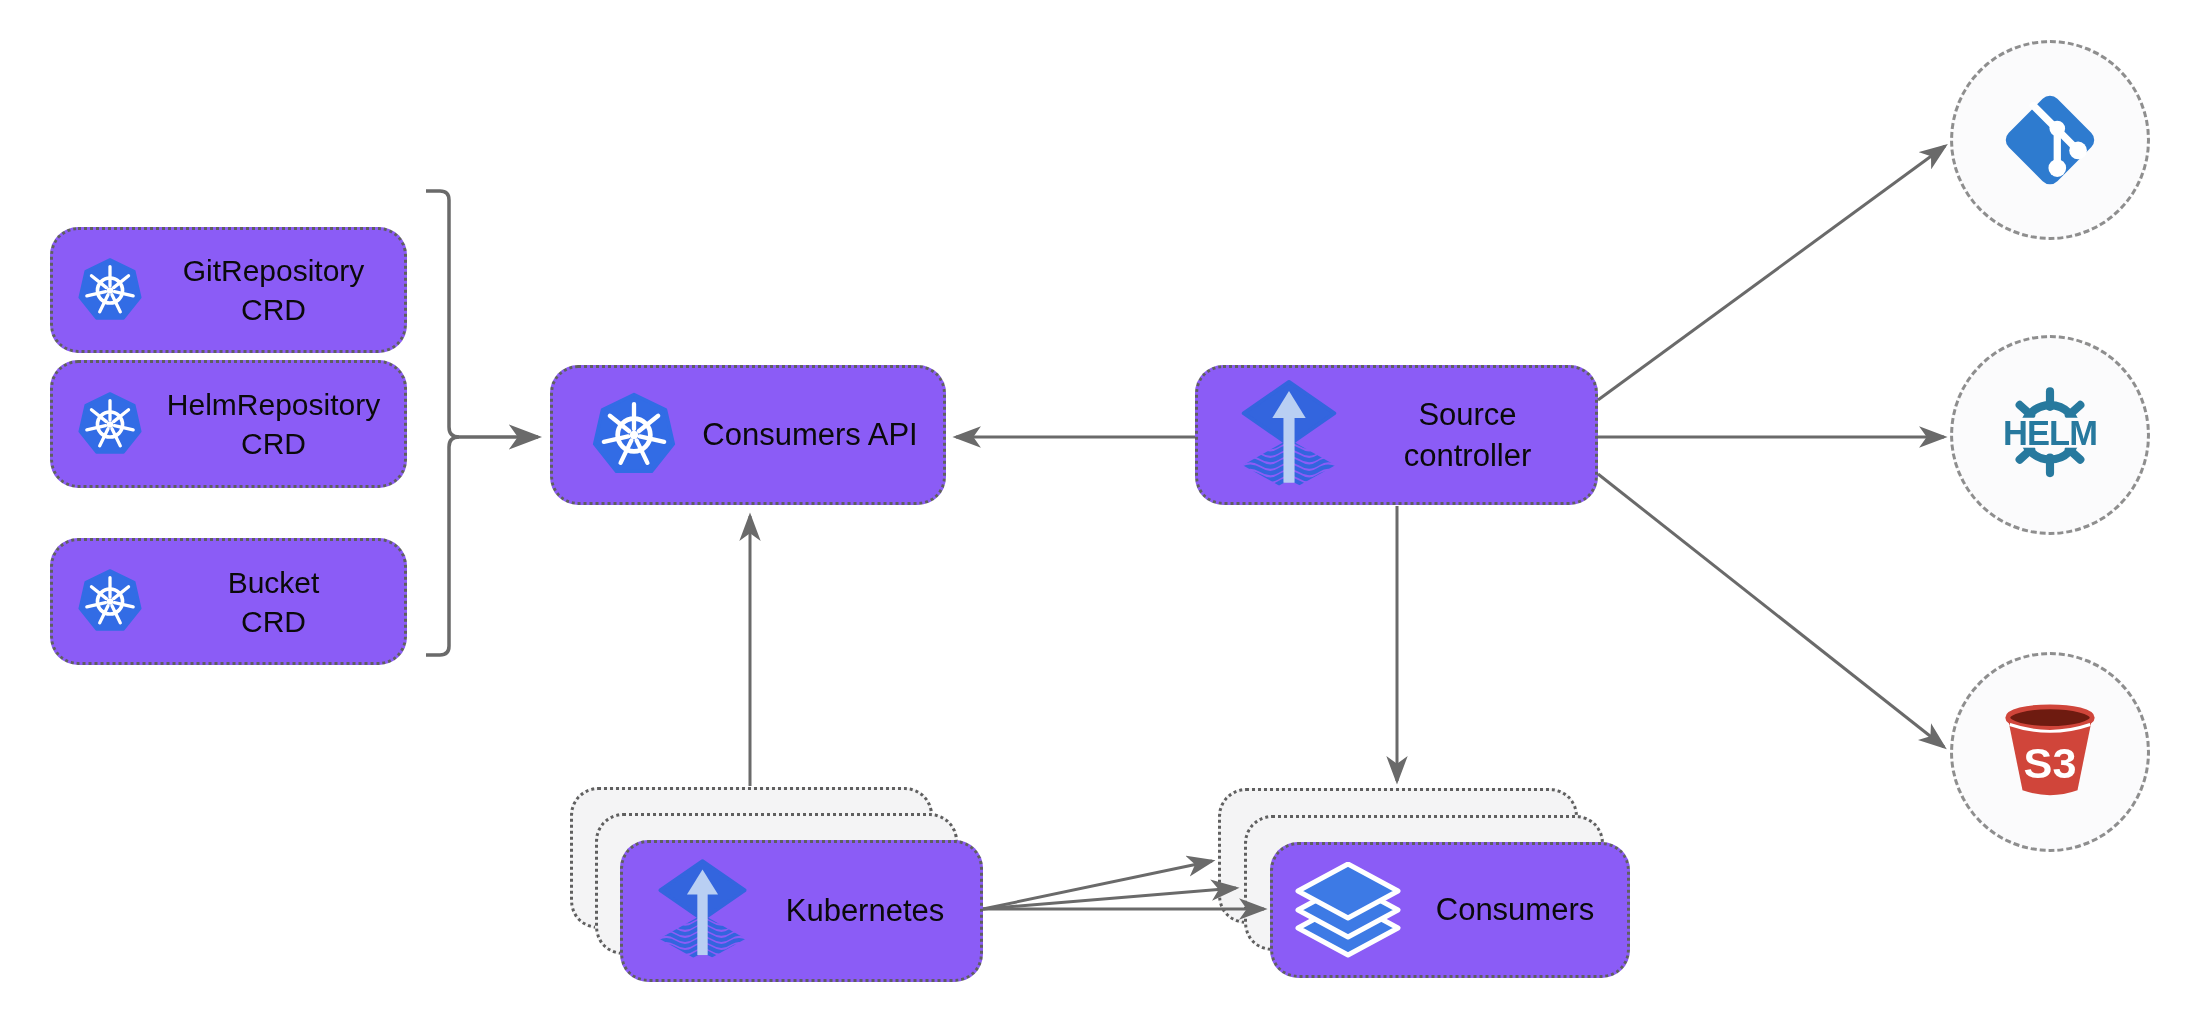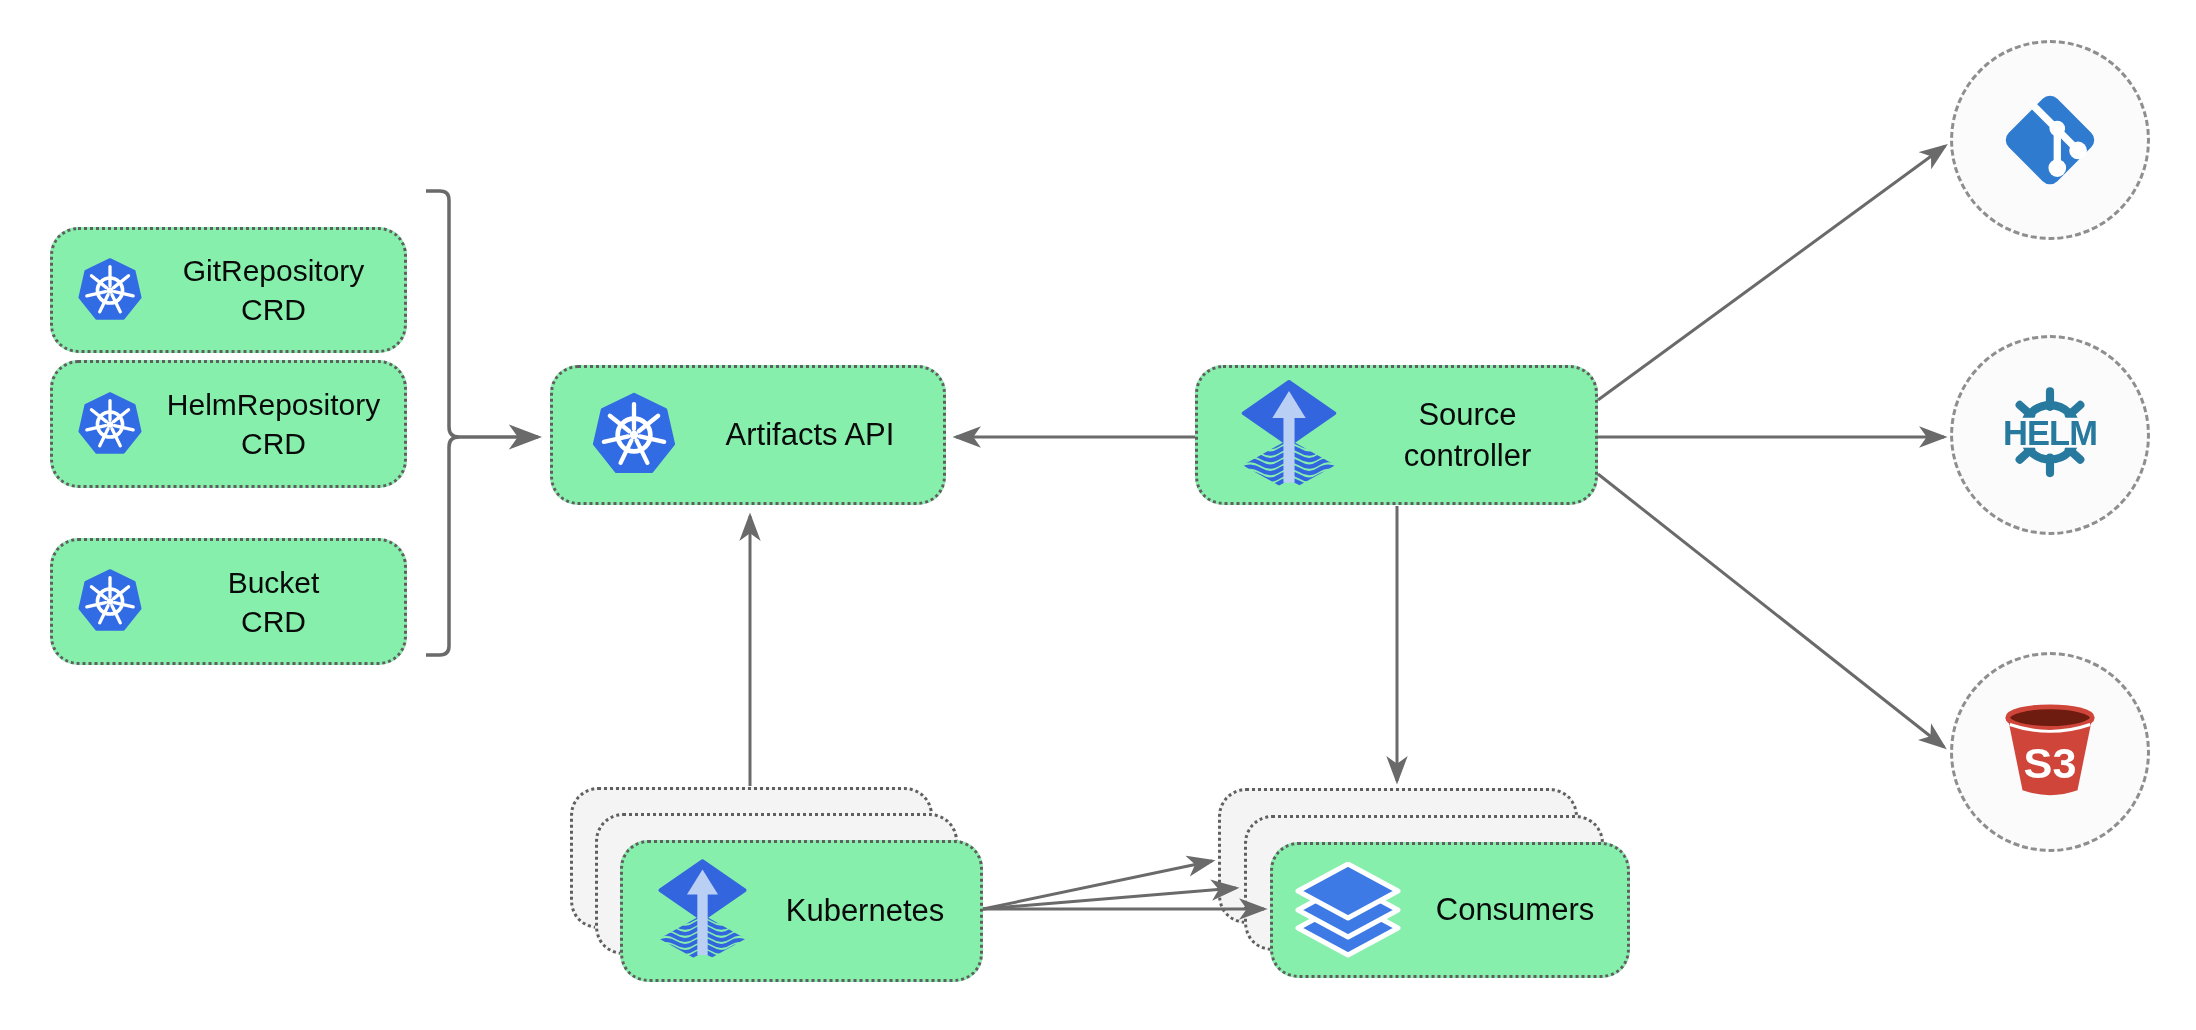--- a/index.html
+++ b/index.html
@@ -1,18 +1,18 @@
 <!DOCTYPE html>
 <html><head>
 <meta charset="utf-8">
 <style>
   html,body{margin:0;padding:0;background:#ffffff;}
   .canvas{position:relative;width:2196px;height:1030px;background:#ffffff;overflow:hidden;
           font-family:"Liberation Sans",sans-serif;color:#0a0a0a;}
-  .node{position:absolute;background:#86efac;border:3px dotted #5f5f5f;border-radius:28px;
+  .node{position:absolute;background:#8b5cf6;border:3px dotted #5f5f5f;border-radius:28px;
         box-sizing:border-box;display:flex;align-items:center;}
   .stack-card{position:absolute;background:#f4f4f5;border:3px dotted #5f5f5f;border-radius:28px;
         box-sizing:border-box;}
   .endpoint{position:absolute;width:200px;height:200px;border-radius:50%;background:#fbfbfc;
         border:3px dashed #8e8e8e;box-sizing:border-box;display:flex;align-items:center;justify-content:center;}
   .lbl{flex:1;text-align:center;font-size:31px;line-height:40px;color:#0a0a0a;}
   .lbl-2l{flex:1;text-align:center;font-size:30px;line-height:39px;color:#0a0a0a;}
   .lbl-2l span, .lbl-2l b{display:block;font-weight:normal;}
   .icon{flex:0 0 auto;}
   .overlay{position:absolute;left:0;top:0;pointer-events:none;}
@@ -126,21 +126,21 @@
     <div class="lbl-2l">
       <span>Bucket</span>
       <span>CRD</span>
     </div>
   </div>
 
   <div class="node" style="left:550px;top:365px;width:396px;height:140px;">
     <svg class="icon" style="width:86px;height:90px;margin-left:38px;">
         <use href="#ik8s"></use>
       </svg>
-    <div class="lbl">Artifacts API</div>
+    <div class="lbl">Consumers API</div>
   </div>
 
   <div class="node" style="left:1195px;top:365px;width:403px;height:140px;justify-content:flex-end;">
     <svg class="icon" style="width:102px;height:113px;margin-left:40px;">
         <use href="#iflux"></use>
       </svg>
     <div class="lbl-2l" style="font-size:31px;line-height:41px;">
       <span>Source</span>
       <span>controller</span>
     </div>

